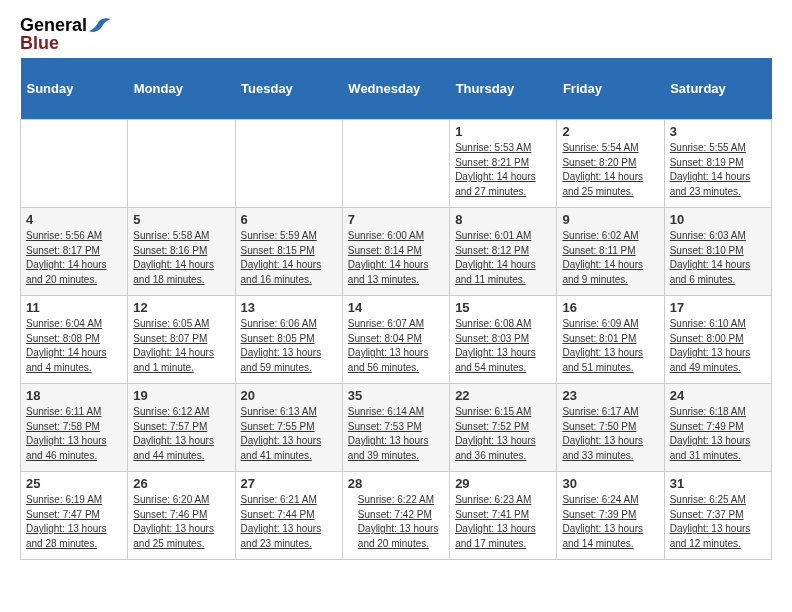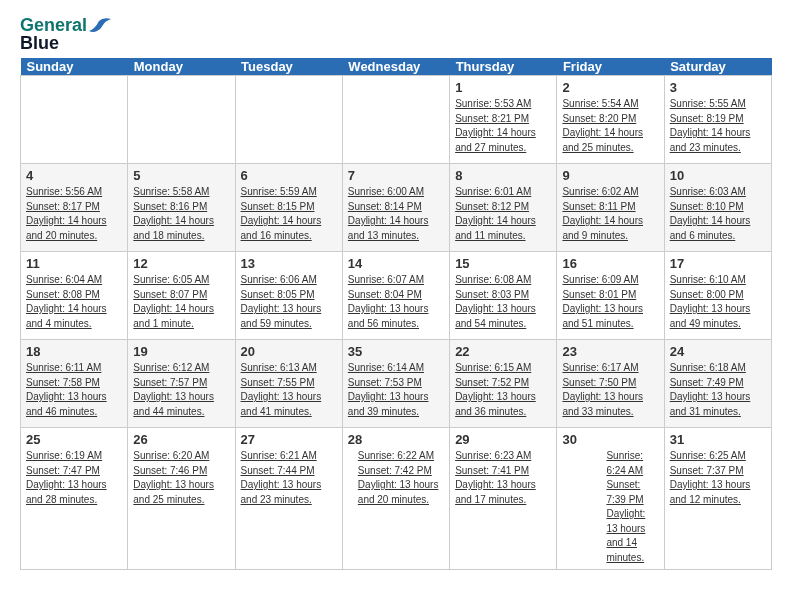--- a/index.html
+++ b/index.html
@@ -18,26 +18,26 @@
     }
     .logo {
       display: flex;
       flex-direction: column;
       align-items: flex-start;
       line-height: 1;
     }
     .logo-general {
       font-size: 18px;
       font-weight: bold;
-      color: #0f766e;
+      color: #000000;
     }
     .logo-blue {
       font-size: 18px;
       font-weight: bold;
-      color: #0f172a;
+      color: #7f1d1d;
     }
     .logo-icon {
       width: 22px;
       height: 16px;
       display: inline-block;
     }
     .logo-row {
       display: flex;
       align-items: center;
       gap: 2px;
@@ -56,21 +56,21 @@
     }
     .calendar-table {
       width: 100%;
       border-collapse: collapse;
       table-layout: fixed;
     }
     .calendar-table th {
       background-color: #2a6db5;
       color: #fff;
       text-align: left;
-      padding: 1px 6px;
+      padding: 23px 6px;
       font-size: 13px;
       font-weight: bold;
     }
     .calendar-table td {
       border: 1px solid #ccc;
       vertical-align: top;
       padding: 4px 5px;
       font-size: 10.5px;
       color: #333;
       height: 88px;
@@ -340,21 +340,21 @@
         </td>
         <td>
           <span class="day-number">29</span>
           <div class="day-info" style="white-space: pre-line;">Sunrise: 6:23 AM
 Sunset: 7:41 PM
 Daylight: 13 hours
 and 17 minutes.</div>
         </td>
         <td>
           <span class="day-number">30</span>
-          <div class="day-info" style="white-space: pre-line; margin-left: 44px;">Sunrise: 6:24 AM
+          <div class="day-info" style="white-space: pre-line;">Sunrise: 6:24 AM
 Sunset: 7:39 PM
 Daylight: 13 hours
 and 14 minutes.</div>
         </td>
         <td>
           <span class="day-number">31</span>
           <div class="day-info" style="white-space: pre-line;">Sunrise: 6:25 AM
 Sunset: 7:37 PM
 Daylight: 13 hours
 and 12 minutes.</div>

